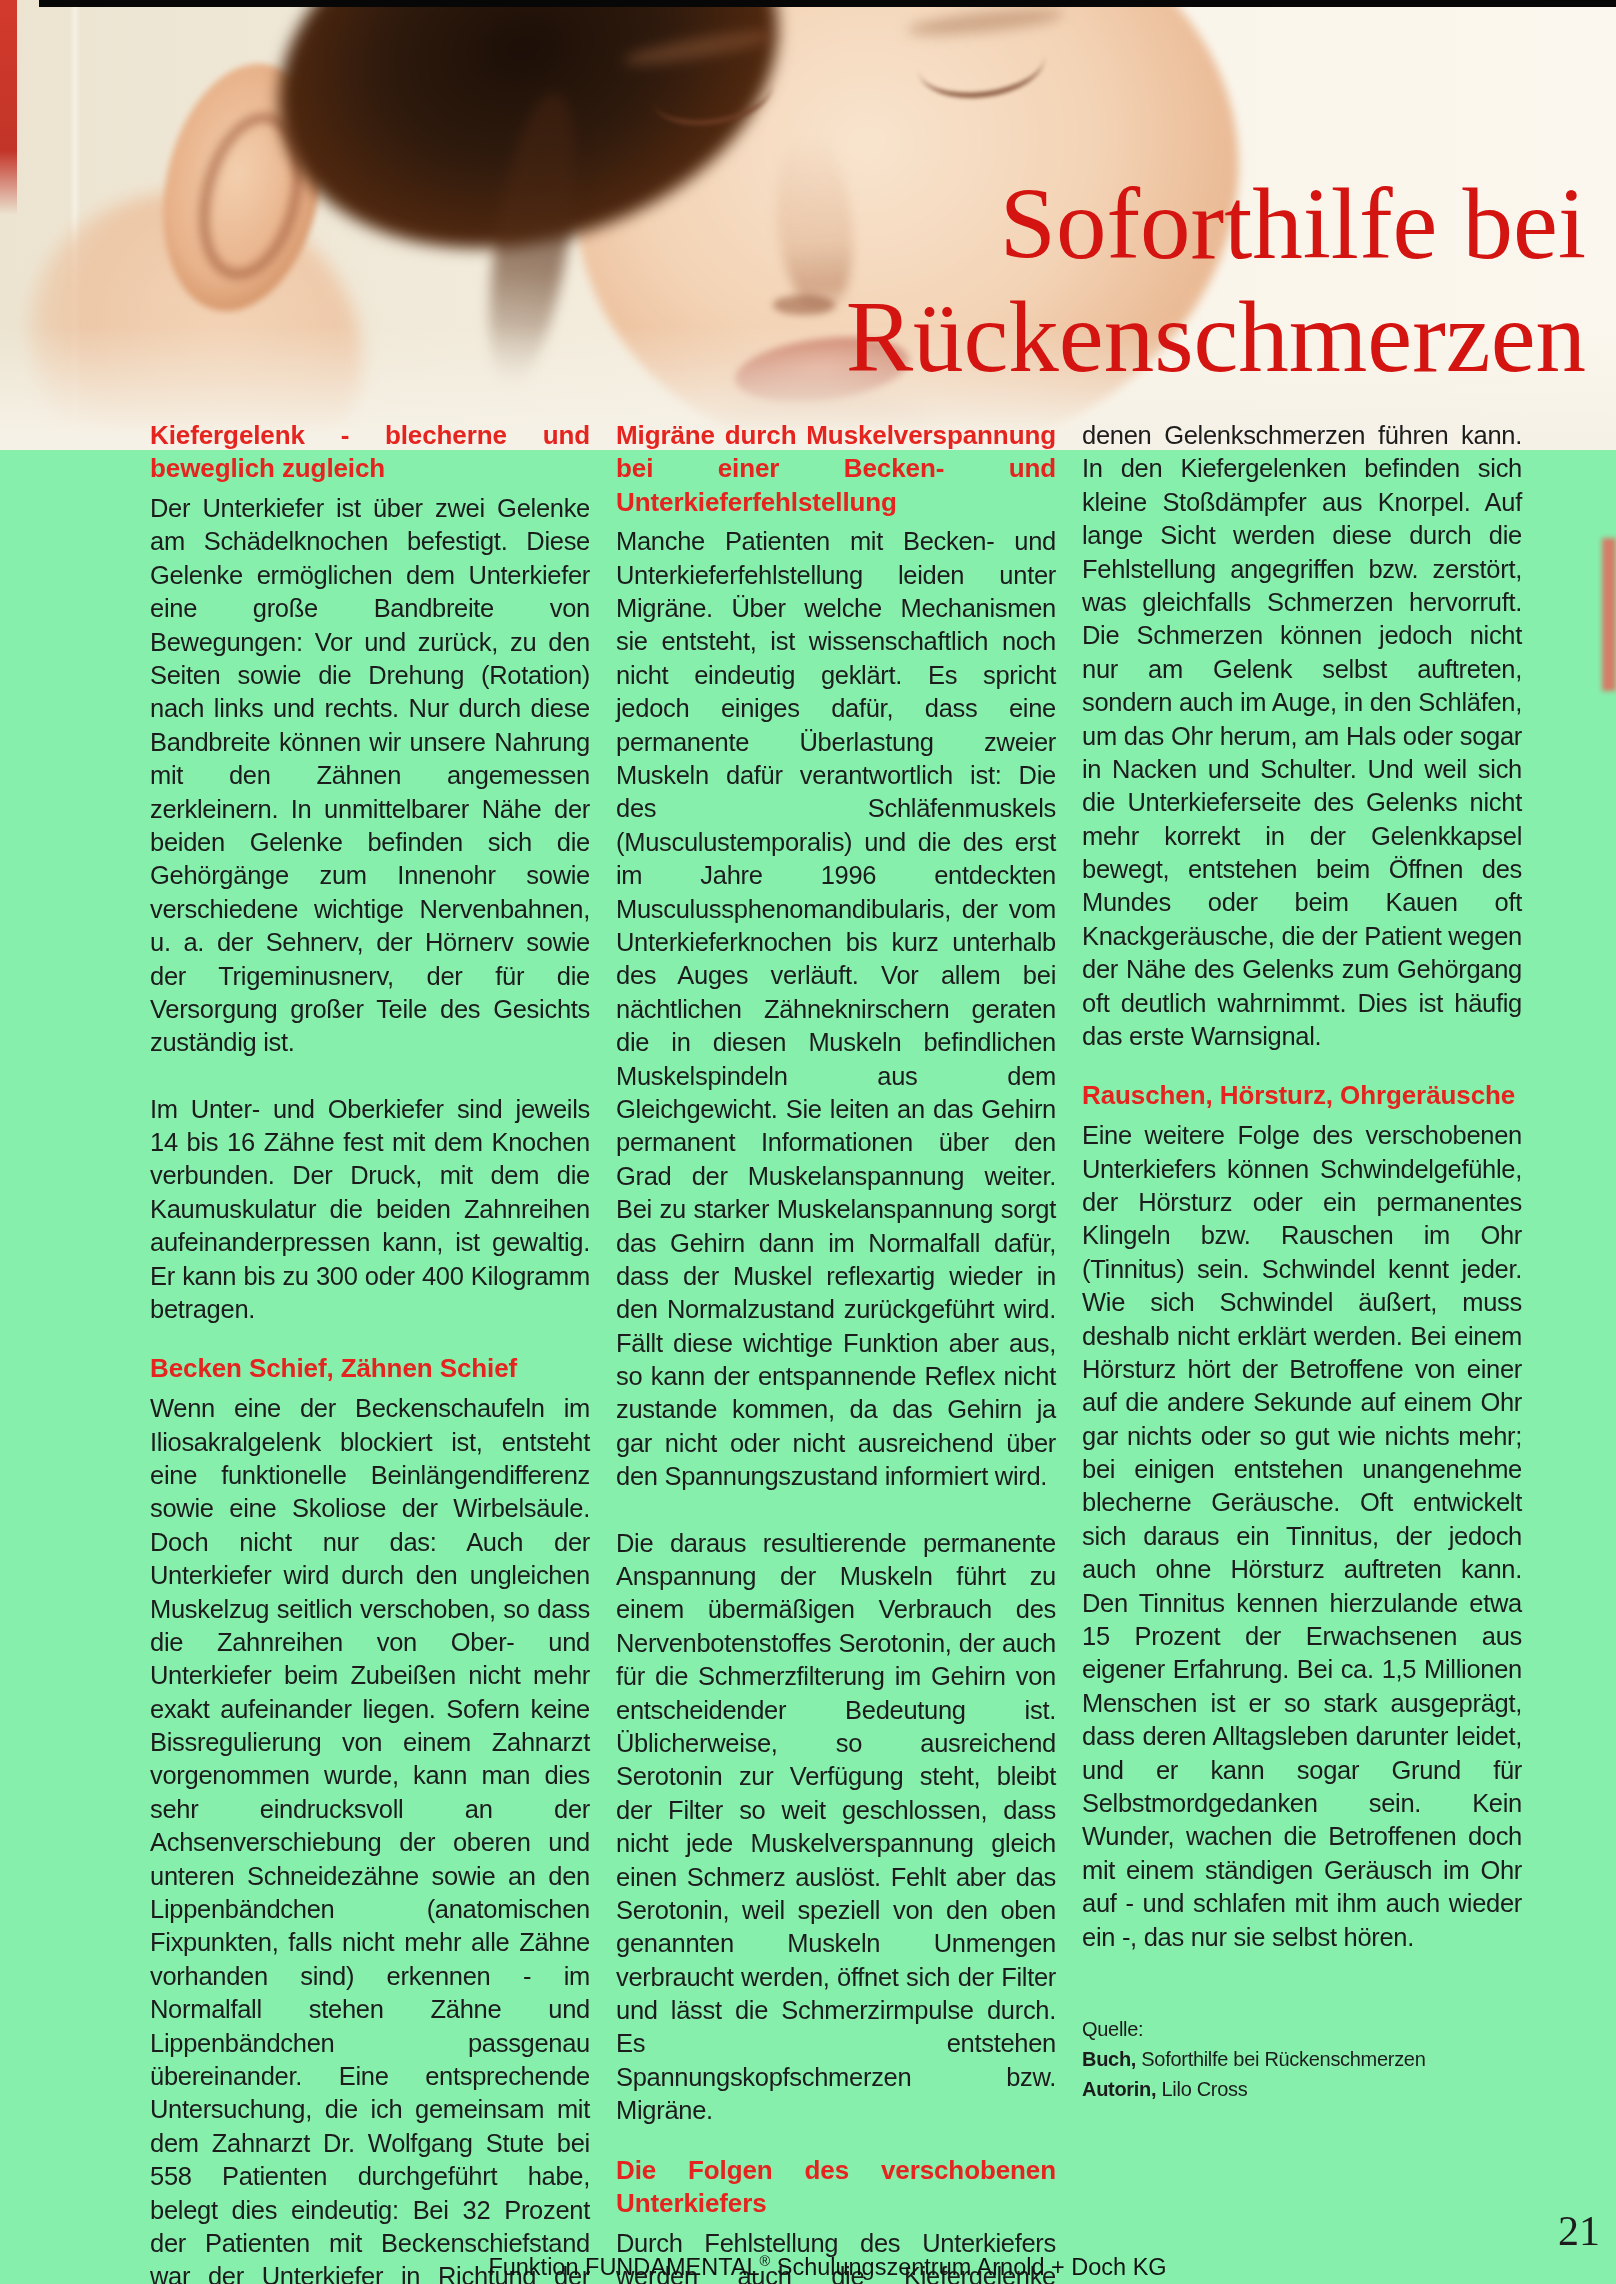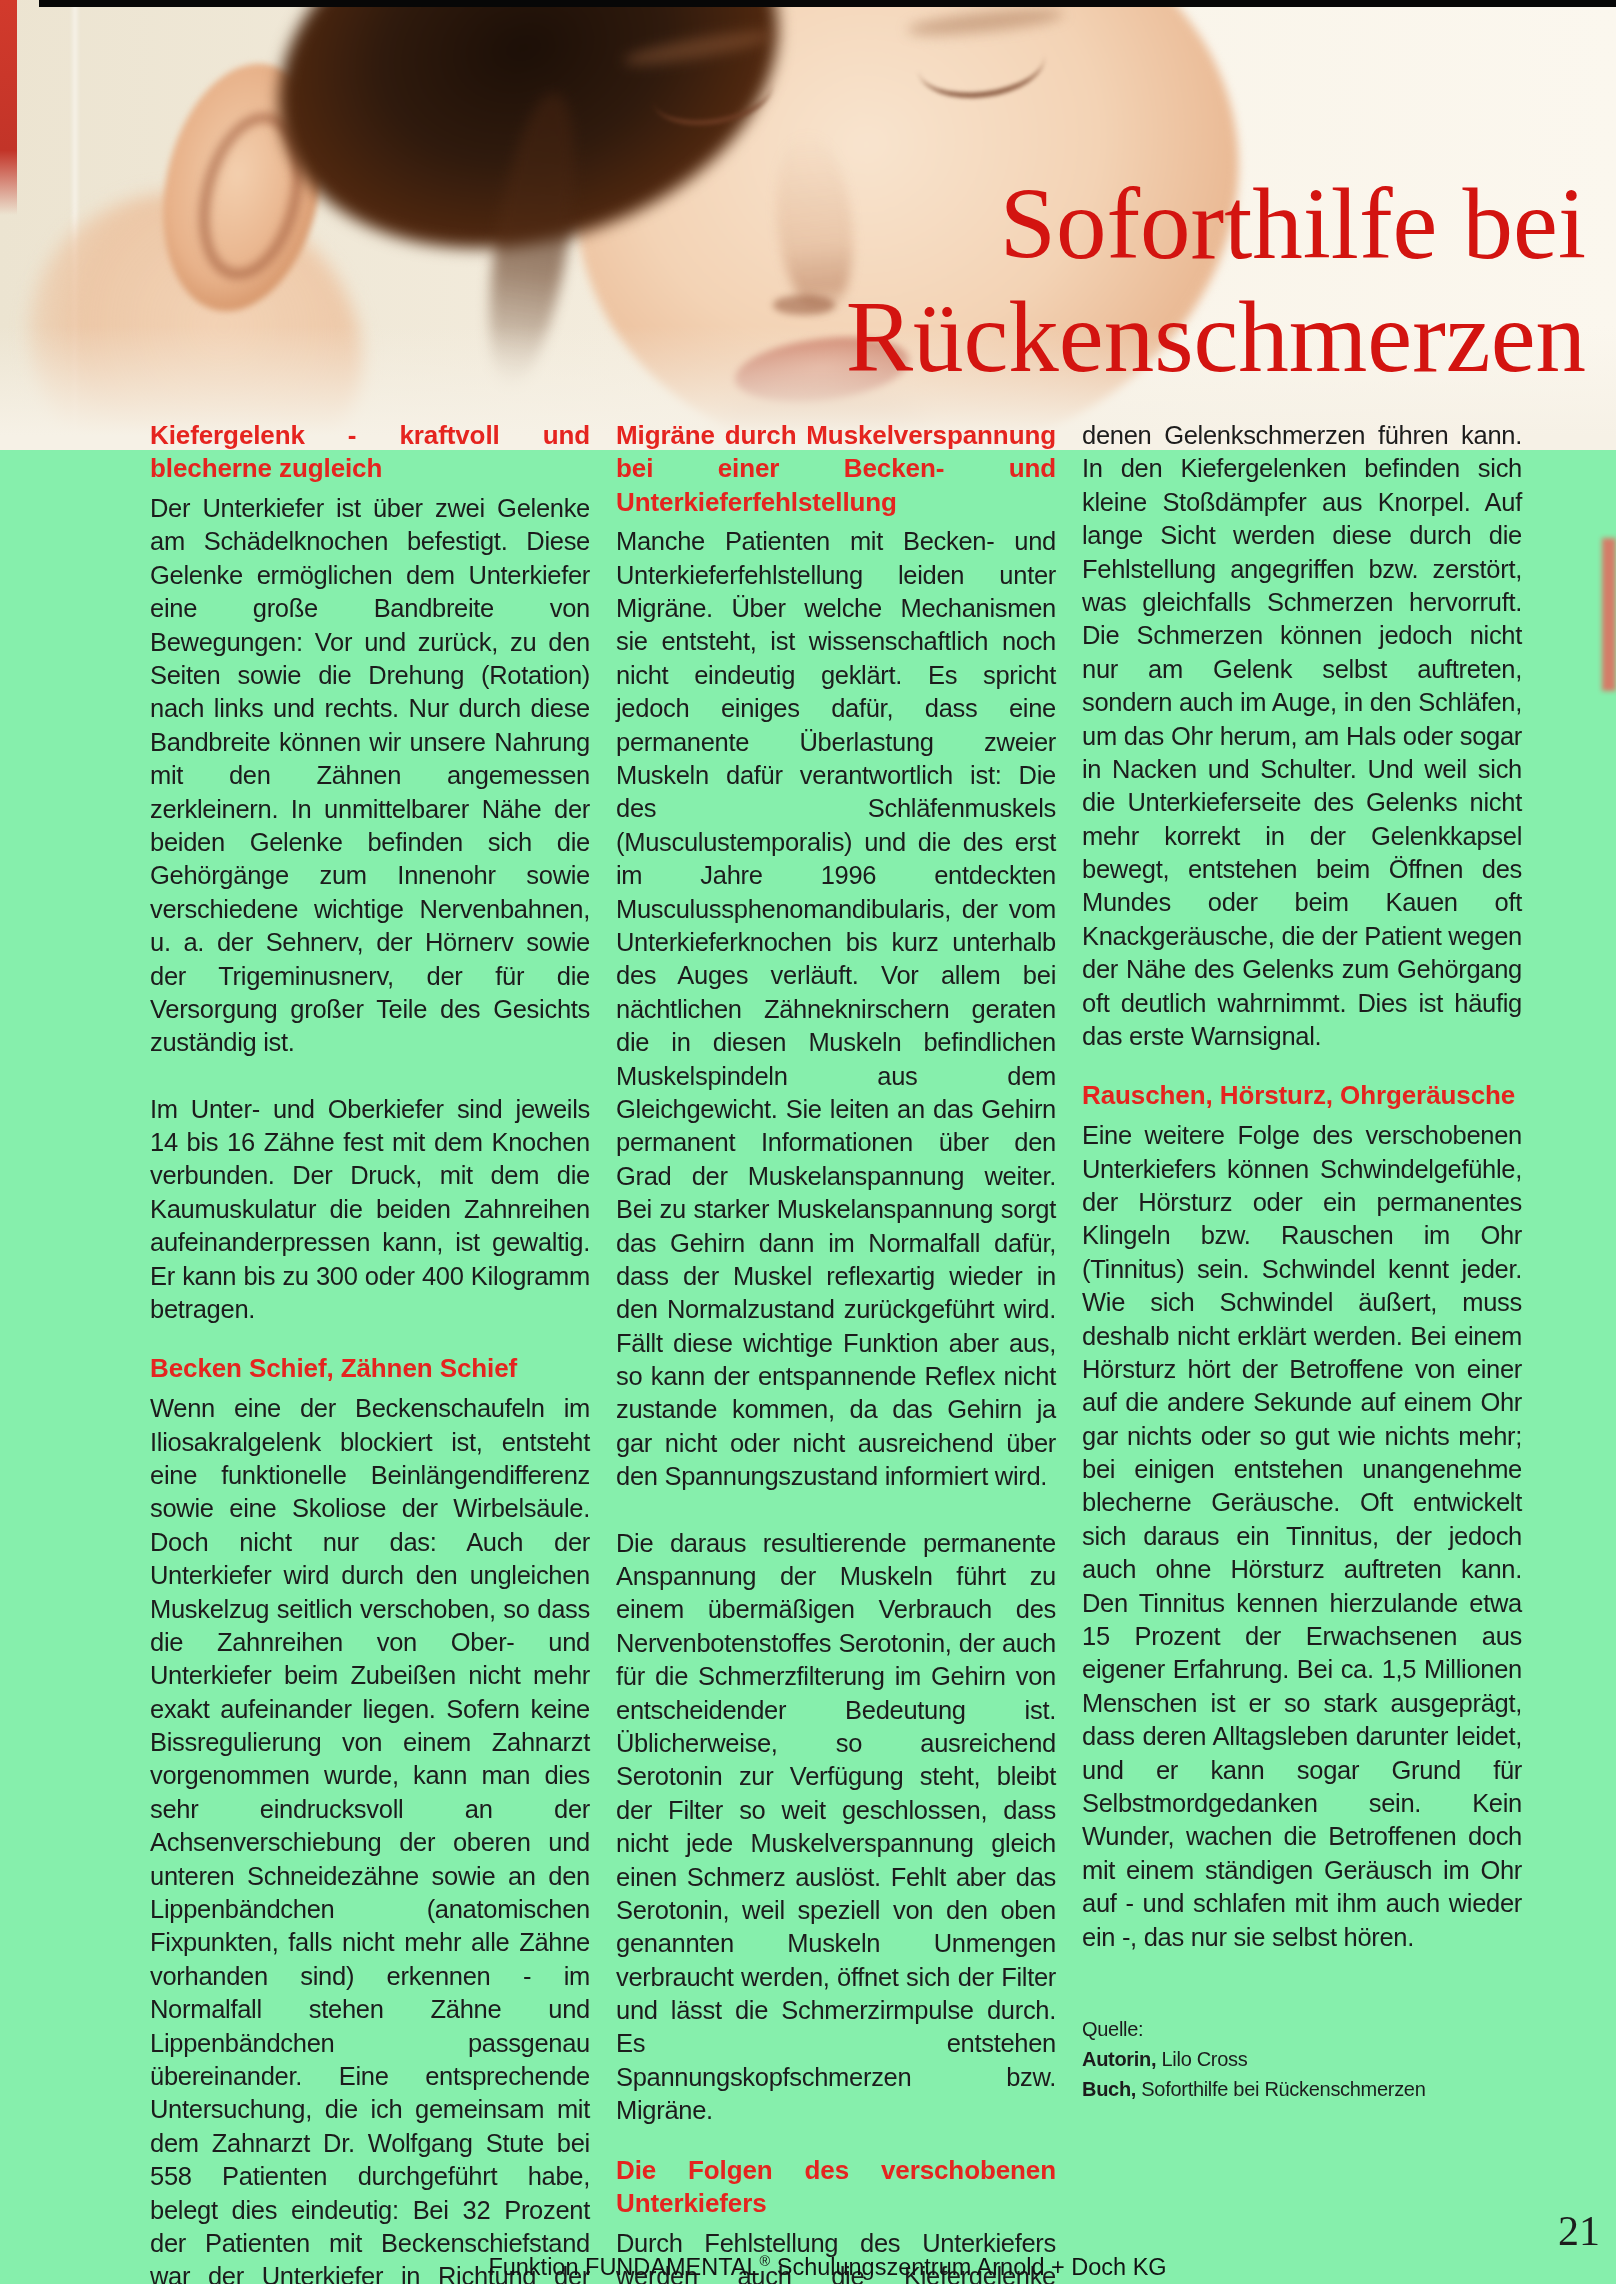--- a/index.html
+++ b/index.html
@@ -125,21 +125,21 @@
 
   <div class="title">
     <span class="title-line">Soforthilfe bei</span>
     <span class="title-line">Rückenschmerzen</span>
   </div>
 
   <div class="content">
 
     <div class="col">
       <div class="section">
-        <h3>Kiefergelenk - kraftvoll und blecherne zugleich</h3>
+        <h3>Kiefergelenk - blecherne und beweglich zugleich</h3>
         <p>Der Unterkiefer ist über zwei Gelenke am Schädelknochen befestigt. Diese Gelenke ermöglichen dem Unterkiefer eine große Bandbreite von Bewegungen: Vor und zurück, zu den Seiten sowie die Drehung (Rotation) nach links und rechts. Nur durch diese Bandbreite können wir unsere Nahrung mit den Zähnen angemessen zerkleinern. In unmittelbarer Nähe der beiden Gelenke befinden sich die Gehörgänge zum Innenohr sowie verschiedene wichtige Nervenbahnen, u. a. der Sehnerv, der Hörnerv sowie der Trigeminusnerv, der für die Versorgung großer Teile des Gesichts zuständig ist.</p>
         <p>Im Unter- und Oberkiefer sind jeweils 14 bis 16 Zähne fest mit dem Knochen verbunden. Der Druck, mit dem die Kaumuskulatur die beiden Zahnreihen aufeinanderpressen kann, ist gewaltig. Er kann bis zu 300 oder 400 Kilogramm betragen.</p>
       </div>
       <div class="section">
         <h3>Becken Schief, Zähnen Schief</h3>
         <p>Wenn eine der Beckenschaufeln im Iliosakralgelenk blockiert ist, entsteht eine funktionelle Beinlängendifferenz sowie eine Skoliose der Wirbelsäule. Doch nicht nur das: Auch der Unterkiefer wird durch den ungleichen Muskelzug seitlich verschoben, so dass die Zahnreihen von Ober- und Unterkiefer beim Zubeißen nicht mehr exakt aufeinander liegen. Sofern keine Bissregulierung von einem Zahnarzt vorgenommen wurde, kann man dies sehr eindrucksvoll an der Achsenverschiebung der oberen und unteren Schneidezähne sowie an den Lippenbändchen (anatomischen Fixpunkten, falls nicht mehr alle Zähne vorhanden sind) erkennen - im Normalfall stehen Zähne und Lippenbändchen passgenau übereinander. Eine entsprechende Untersuchung, die ich gemeinsam mit dem Zahnarzt Dr. Wolfgang Stute bei 558 Patienten durchgeführt habe, belegt dies eindeutig: Bei 32 Prozent der Patienten mit Beckenschiefstand war der Unterkiefer in Richtung der höher stehenden Seite verschoben, bei 68 Prozent zur anderen Seite.</p>
       </div>
     </div>
 
     <div class="col">
@@ -157,22 +157,22 @@
     <div class="col">
       <div class="section">
         <p>denen Gelenkschmerzen führen kann. In den Kiefergelenken befinden sich kleine Stoßdämpfer aus Knorpel. Auf lange Sicht werden diese durch die Fehlstellung angegriffen bzw. zerstört, was gleichfalls Schmerzen hervorruft. Die Schmerzen können jedoch nicht nur am Gelenk selbst auftreten, sondern auch im Auge, in den Schläfen, um das Ohr herum, am Hals oder sogar in Nacken und Schulter. Und weil sich die Unterkieferseite des Gelenks nicht mehr korrekt in der Gelenkkapsel bewegt, entstehen beim Öffnen des Mundes oder beim Kauen oft Knackgeräusche, die der Patient wegen der Nähe des Gelenks zum Gehörgang oft deutlich wahrnimmt. Dies ist häufig das erste Warnsignal.</p>
       </div>
       <div class="section">
         <h3>Rauschen, Hörsturz, Ohrgeräusche</h3>
         <p>Eine weitere Folge des verschobenen Unterkiefers können Schwindelgefühle, der Hörsturz oder ein permanentes Klingeln bzw. Rauschen im Ohr (Tinnitus) sein. Schwindel kennt jeder. Wie sich Schwindel äußert, muss deshalb nicht erklärt werden. Bei einem Hörsturz hört der Betroffene von einer auf die andere Sekunde auf einem Ohr gar nichts oder so gut wie nichts mehr; bei einigen entstehen unangenehme blecherne Geräusche. Oft entwickelt sich daraus ein Tinnitus, der jedoch auch ohne Hörsturz auftreten kann. Den Tinnitus kennen hierzulande etwa 15 Prozent der Erwachsenen aus eigener Erfahrung. Bei ca. 1,5 Millionen Menschen ist er so stark ausgeprägt, dass deren Alltagsleben darunter leidet, und er kann sogar Grund für Selbstmordgedanken sein. Kein Wunder, wachen die Betroffenen doch mit einem ständigen Geräusch im Ohr auf - und schlafen mit ihm auch wieder ein -, das nur sie selbst hören.</p>
       </div>
       <div class="source">
         <p>Quelle:</p>
+        <p><strong>Buch,</strong> <span>Soforthilfe bei Rückenschmerzen</span></p>
         <p><strong>Autorin,</strong> <span>Lilo Cross</span></p>
-        <p><strong>Buch,</strong> <span>Soforthilfe bei Rückenschmerzen</span></p>
       </div>
     </div>
 
   </div>
 
   <div class="page-number">21</div>
   <div class="copyright"><span>Funktion FUNDAMENTAL</span><sup>®</sup><span> Schulungszentrum Arnold + Doch KG</span></div>
 
 </div>
 

